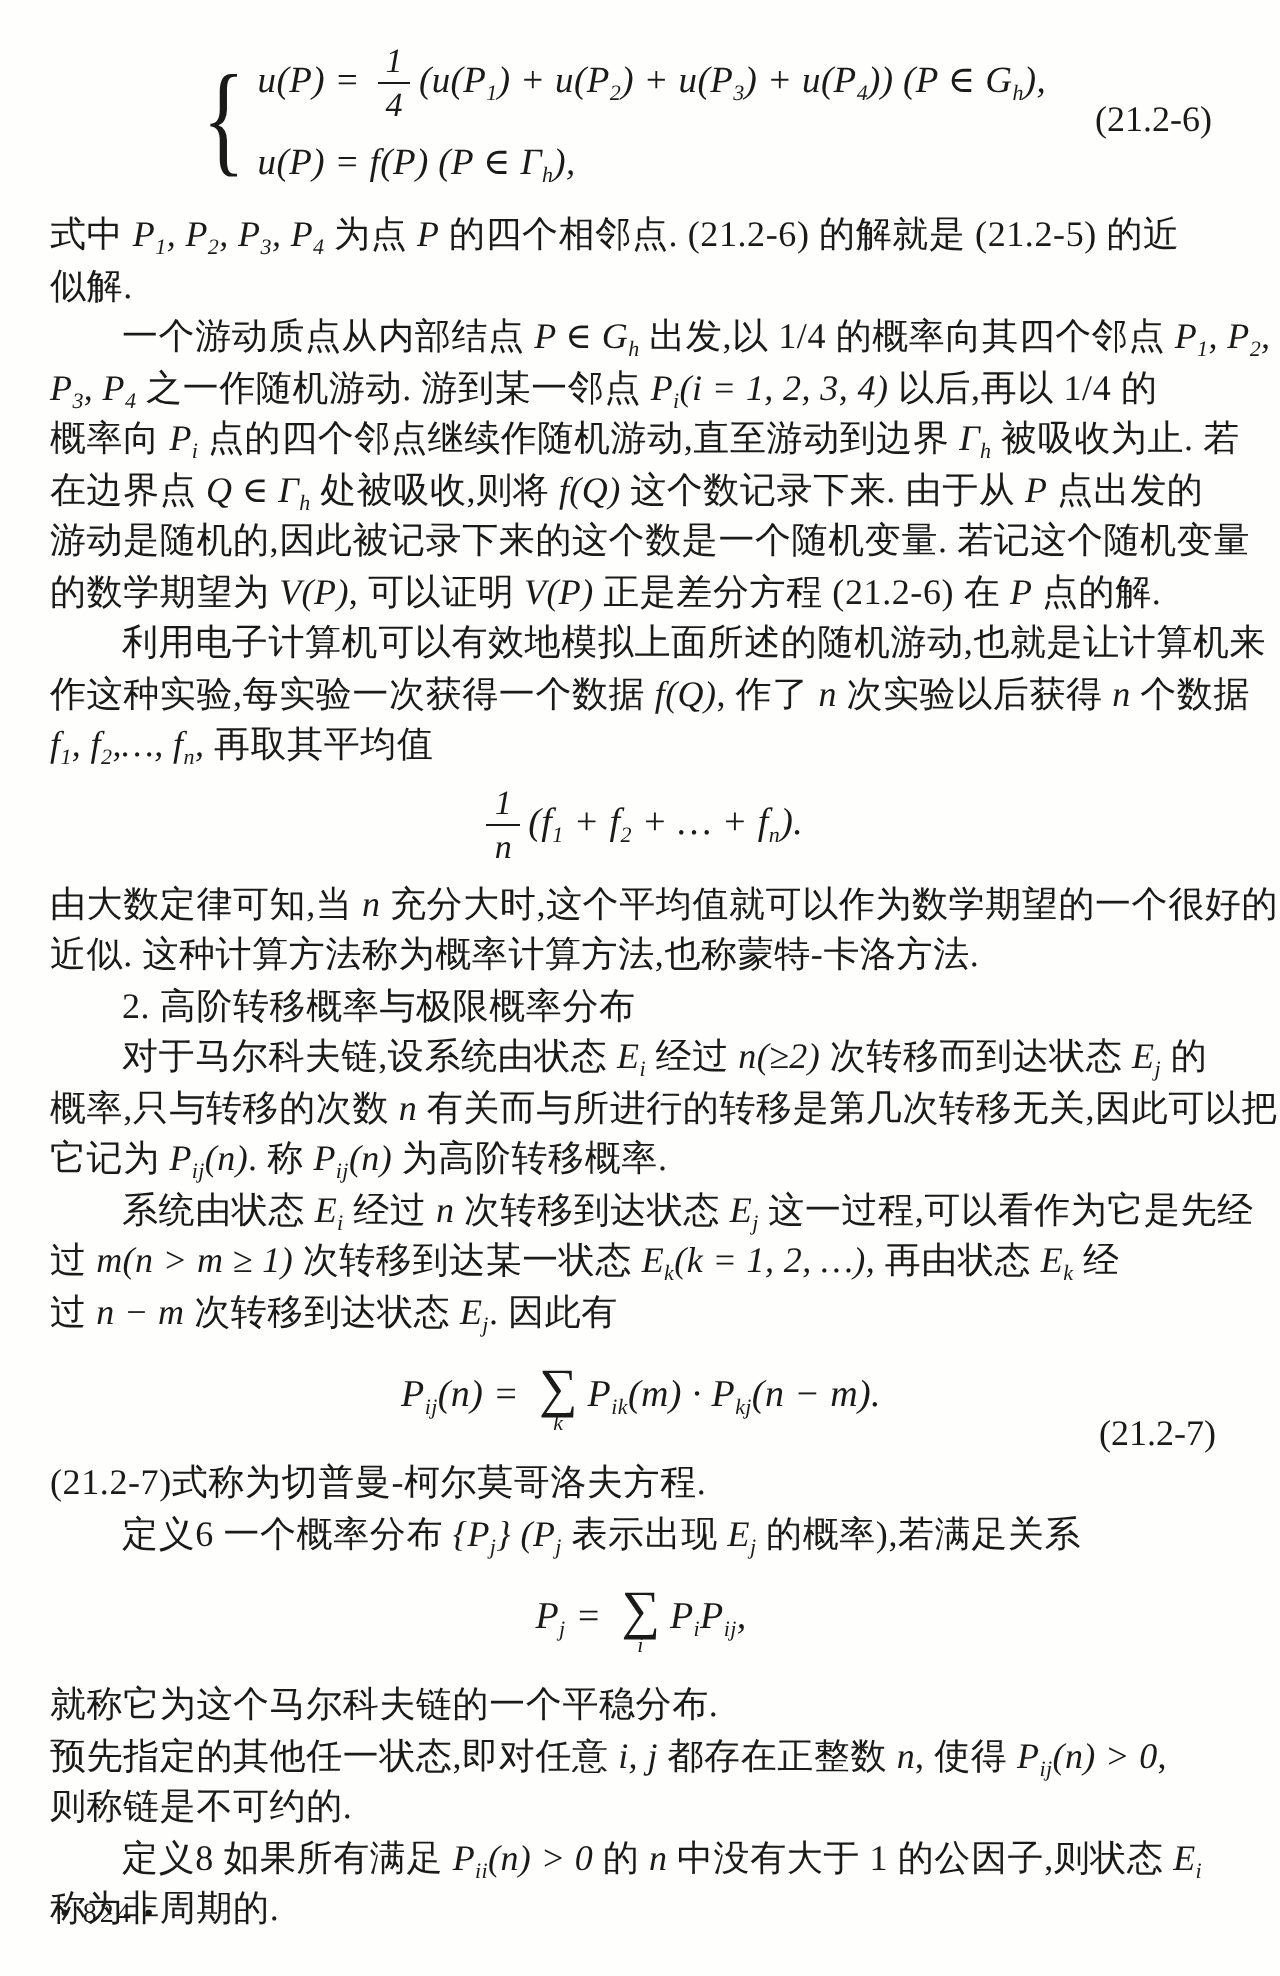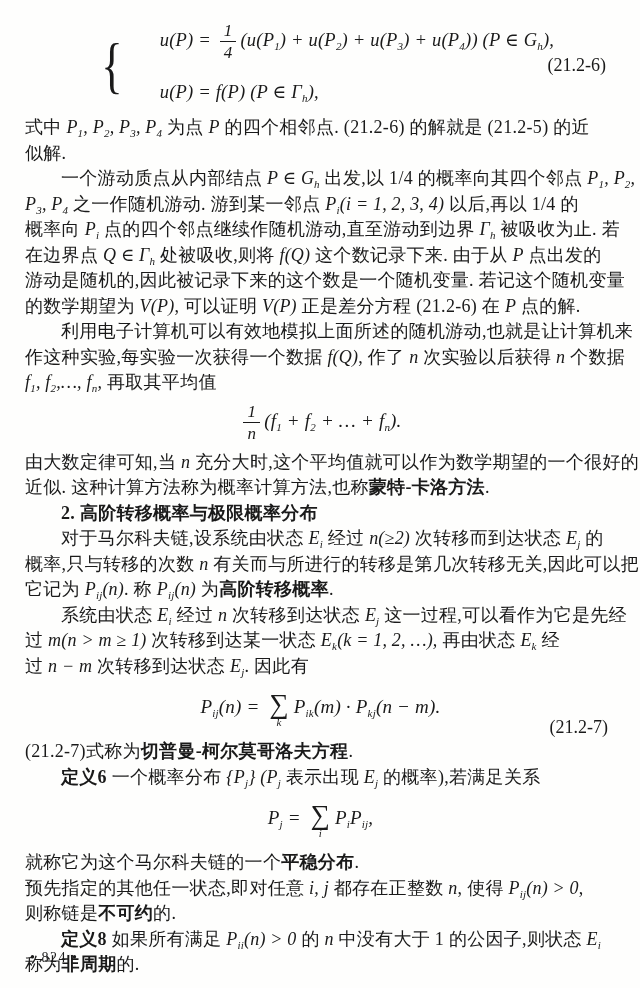--- a/index.html
+++ b/index.html
@@ -21,21 +21,21 @@
 
   
   .line {
     font-size: 18px;
     line-height: 25.5px;
     height: 25.5px;
     white-space: nowrap;
     letter-spacing: 0.3px;
   }
   .line.indent { padding-left: 36px; }
-  .bold { font-weight: bold; }
+  .bold { font-weight: normal; }
   .heading { font-weight: bold; }
 
   
   .m {
     font-family: "Liberation Serif", "DejaVu Serif", serif;
     font-style: italic;
     letter-spacing: 0.2px;
   }
   .m sub {
     font-size: 11px;
@@ -98,21 +98,21 @@
     margin: 0 0 8px 0;
   }
   .cases .brace {
     font-size: 62px;
     line-height: 1;
     font-weight: 400;
     transform: scaleX(0.72);
     margin-right: 2px;
     font-style: normal;
   }
-  .caselines { display: flex; flex-direction: column; gap: 16px; margin-left: 31px; }
+  .caselines { display: flex; flex-direction: column; gap: 6px; }
   .caseline { font-size: 18.5px; line-height: 30px; white-space: nowrap; }
   .cases .eqno {
     position: absolute;
     right: 10px; top: 50%;
     transform: translateY(-50%);
     font-size: 18px;
   }
 
   
   .pagenum {

